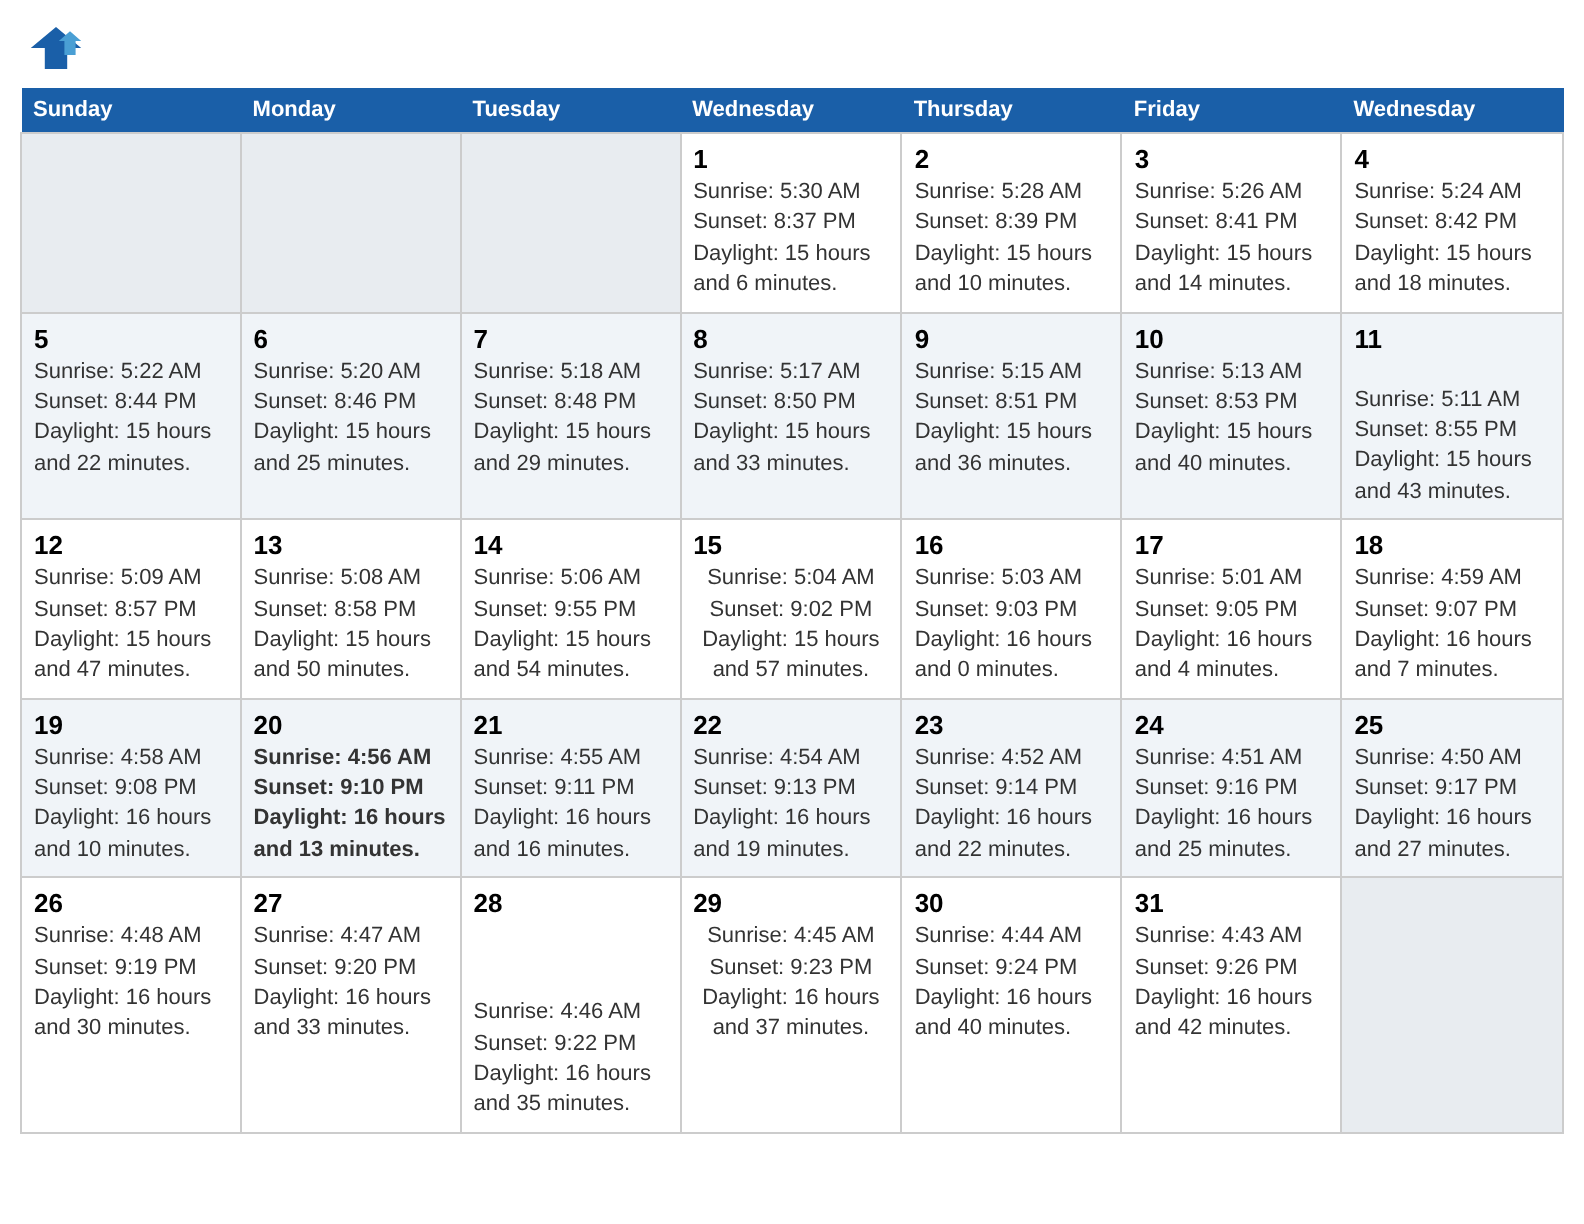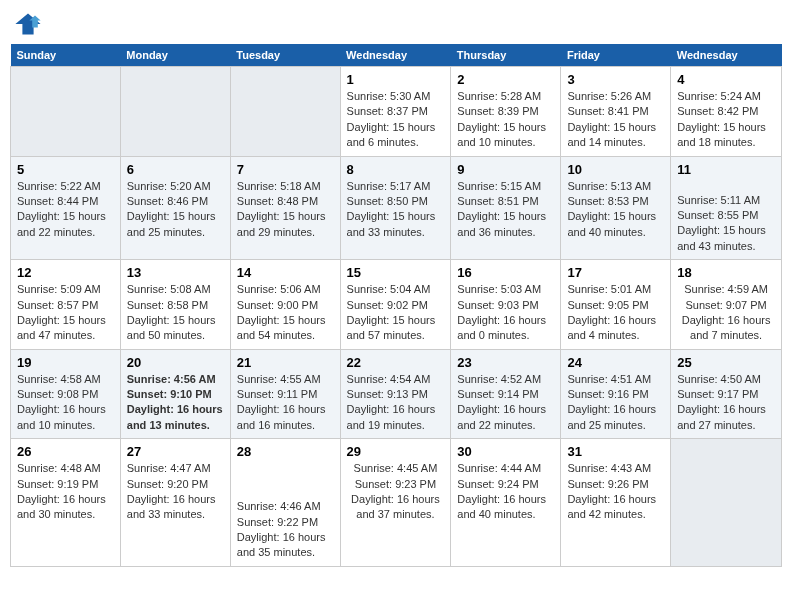--- a/index.html
+++ b/index.html
@@ -214,48 +214,48 @@
         <td>
           <span class="day-number">13</span>
           <div class="day-info" style="white-space: pre-line;">Sunrise: 5:08 AM
 Sunset: 8:58 PM
 Daylight: 15 hours
 and 50 minutes.</div>
         </td>
         <td>
           <span class="day-number">14</span>
           <div class="day-info" style="white-space: pre-line;">Sunrise: 5:06 AM
-Sunset: 9:00 PM
+Sunset: 9:55 PM
 Daylight: 15 hours
 and 54 minutes.</div>
         </td>
         <td>
           <span class="day-number">15</span>
-          <div class="day-info" style="white-space: pre-line;">Sunrise: 5:04 AM
+          <div class="day-info" style="white-space: pre-line; text-align: center;">Sunrise: 5:04 AM
 Sunset: 9:02 PM
 Daylight: 15 hours
 and 57 minutes.</div>
         </td>
         <td>
           <span class="day-number">16</span>
           <div class="day-info" style="white-space: pre-line;">Sunrise: 5:03 AM
 Sunset: 9:03 PM
 Daylight: 16 hours
 and 0 minutes.</div>
         </td>
         <td>
           <span class="day-number">17</span>
           <div class="day-info" style="white-space: pre-line;">Sunrise: 5:01 AM
 Sunset: 9:05 PM
 Daylight: 16 hours
 and 4 minutes.</div>
         </td>
         <td>
           <span class="day-number">18</span>
-          <div class="day-info" style="white-space: pre-line; text-align: center;">Sunrise: 4:59 AM
+          <div class="day-info" style="white-space: pre-line;">Sunrise: 4:59 AM
 Sunset: 9:07 PM
 Daylight: 16 hours
 and 7 minutes.</div>
         </td>
       </tr>
       <tr>
         <td>
           <span class="day-number">19</span>
           <div class="day-info" style="white-space: pre-line;">Sunrise: 4:58 AM
 Sunset: 9:08 PM

